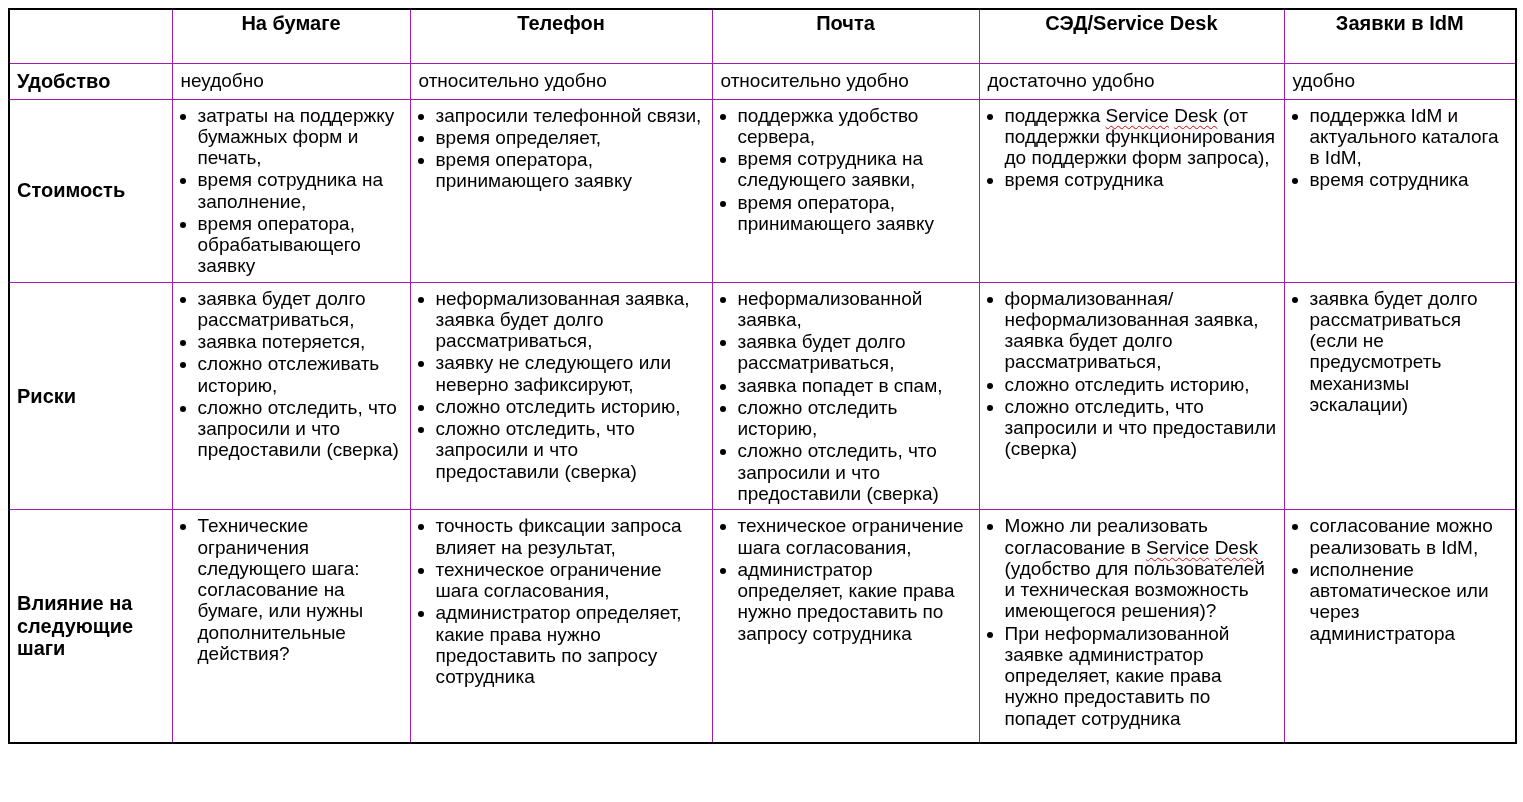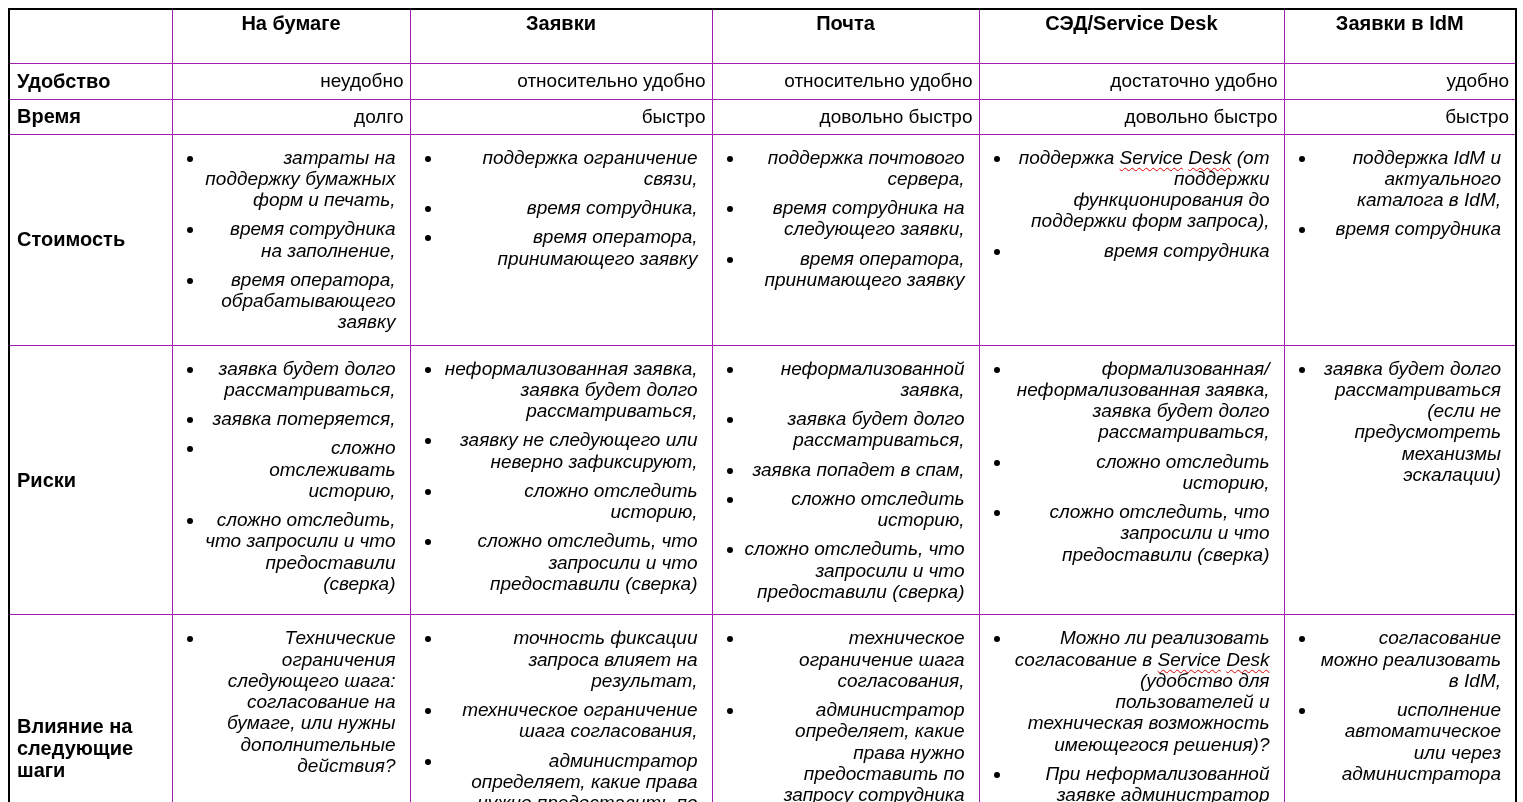--- a/index.html
+++ b/index.html
@@ -54,36 +54,34 @@
     font-weight: bold;
     text-align: left;
     vertical-align: middle;
     padding: 2px 4px 2px 7px;
     line-height: 1.12;
   }
   tbody td {
     font-size: 19px;
     line-height: 1.12;
     padding: 4px 6px 4px 8px;
-    text-align: right;
   }
   tbody tr.plain td {
     vertical-align: middle;
     padding-top: 2px;
     padding-bottom: 2px;
   }
   td ul {
     margin: 0;
     padding: 0 0 0 16px;
     list-style: disc outside;
   }
   td ul li {
-    margin: 8px;
+    margin: 1px;
     padding: 0;
-    font-style: italic;
   }
   .sp {
     text-decoration: underline wavy #dd0000;
     text-decoration-thickness: 1px;
     text-decoration-skip-ink: none;
     text-underline-offset: 3px;
   }
 </style>
 </head>
 <body>
@@ -94,62 +92,54 @@
       <col class="c1">
       <col class="c2">
       <col class="c3">
       <col class="c4">
       <col class="c5">
   </colgroup>
   <thead>
     <tr>
         <th></th>
         <th>На бумаге</th>
-        <th>Заявки</th>
+        <th>Телефон</th>
         <th>Почта</th>
         <th>СЭД/Service Desk</th>
         <th>Заявки в IdM</th>
       </tr>
   </thead>
   <tbody>
       <tr class="plain">
         <th class="rowlabel">Удобство</th>
         <td>неудобно</td>
         <td>относительно удобно</td>
         <td>относительно удобно</td>
         <td>достаточно удобно</td>
         <td>удобно</td>
       </tr>
-      <tr class="plain">
-        <th class="rowlabel">Время</th>
-        <td>долго</td>
-        <td>быстро</td>
-        <td>довольно быстро</td>
-        <td>довольно быстро</td>
-        <td>быстро</td>
-      </tr>
       <tr>
         <th class="rowlabel">Стоимость</th>
         <td>
           <ul>
             <li>затраты на поддержку бумажных форм и печать,</li>
             <li>время сотрудника на заполнение,</li>
             <li>время оператора, обрабатывающего заявку</li>
           </ul>
         </td>
         <td>
           <ul>
-            <li>поддержка ограничение связи,</li>
-            <li>время сотрудника,</li>
+            <li>запросили телефонной связи,</li>
+            <li>время определяет,</li>
             <li>время оператора, принимающего заявку</li>
           </ul>
         </td>
         <td>
           <ul>
-            <li>поддержка почтового сервера,</li>
+            <li>поддержка удобство сервера,</li>
             <li>время сотрудника на следующего заявки,</li>
             <li>время оператора, принимающего заявку</li>
           </ul>
         </td>
         <td>
           <ul>
             <li>поддержка <span class="sp">Service</span> <span class="sp">Desk</span> (от поддержки функционирования до поддержки форм запроса),</li>
             <li>время сотрудника</li>
           </ul>
         </td>

